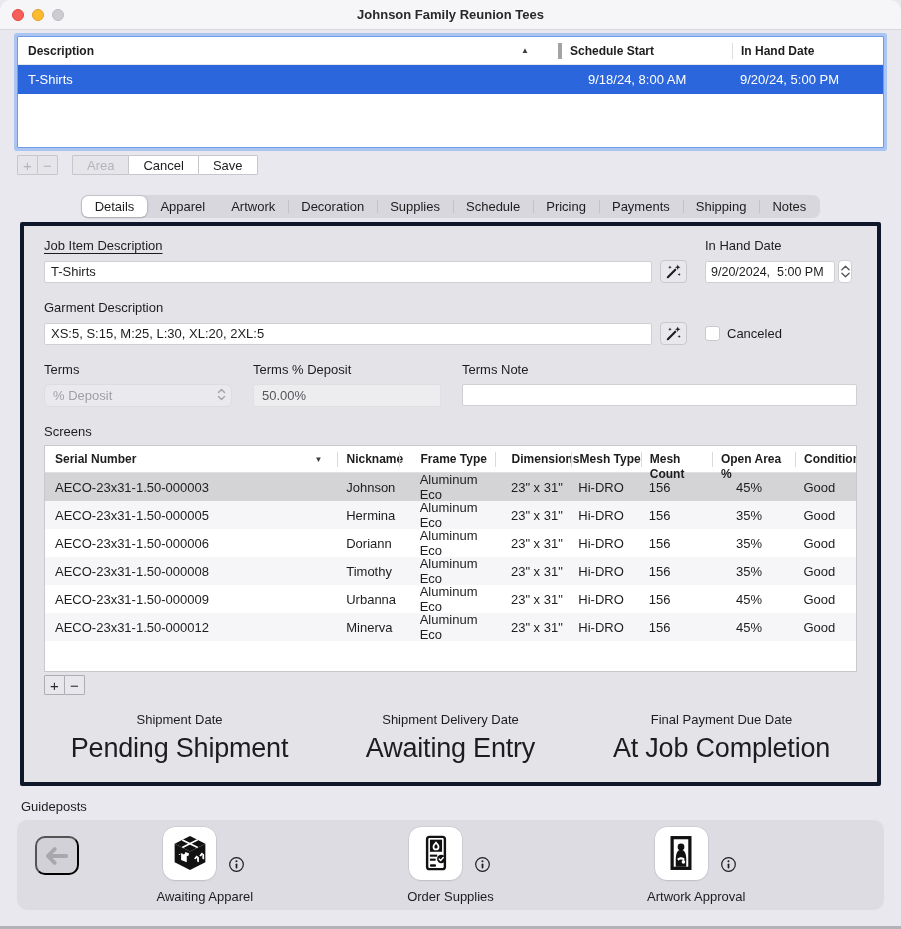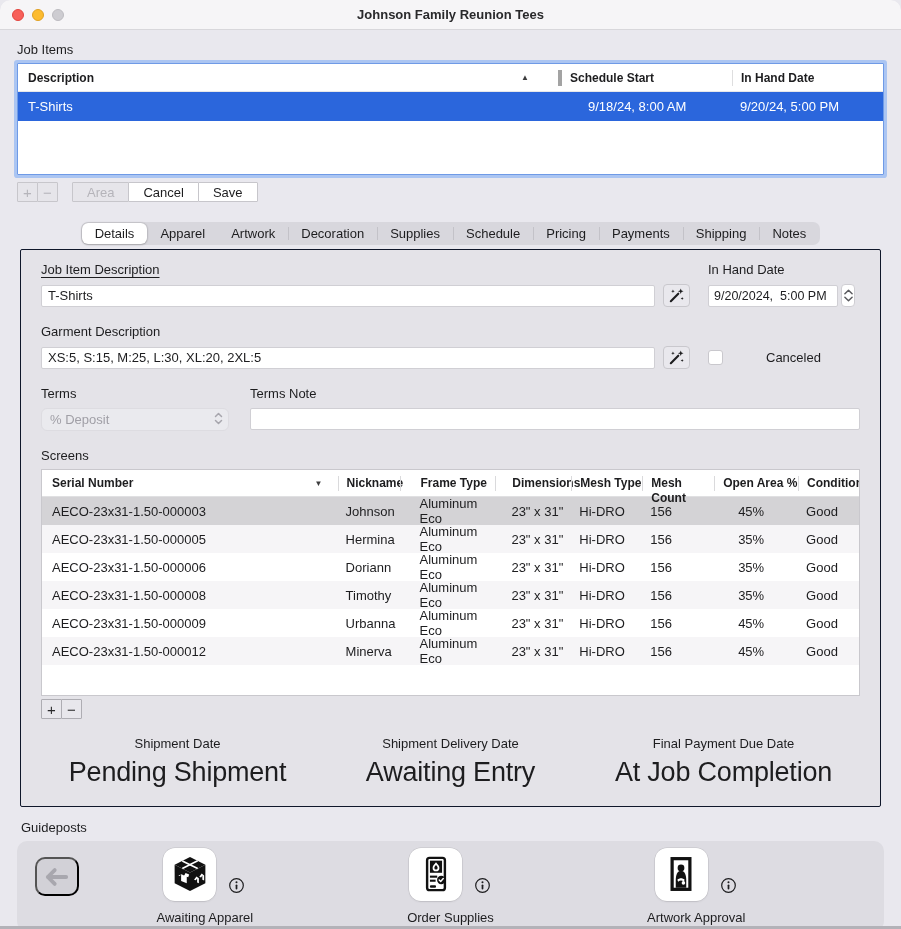--- a/index.html
+++ b/index.html
@@ -90,21 +90,21 @@
   .tab.after-sep::before {
     content: ""; position: absolute; left: 0; top: 4px; bottom: 4px; width: 1px; background: #c3c2c8;
   }
   .tab.selected { background: #fff; box-shadow: 0 0 2px rgba(0,0,0,.3), 0 1px 2px rgba(0,0,0,.15); }
 
   
   .panel {
     margin-top: 4px;
     margin-left: 20px; margin-right: 20px;
     background: #e4e3e8;
-    border: 1px solid #0f172a;
+    border: 4px solid #0f172a;
     border-radius: 2px;
     padding: 10px 20px 18px 20px;
   }
   .field-label { font-size: 13px; margin-bottom: 7px; display: inline-block; }
   .field-label.linkish { text-decoration: underline; text-underline-offset: 3px; }
   .text-input {
     height: 22px; border: 1px solid #d0cfd4; background: #fff; border-radius: 2px;
     font-size: 13px; padding: 0 6px; width: 100%;
     font-family: "Liberation Sans", sans-serif; color: #1d1d1f;
   }
@@ -122,21 +122,21 @@
     width: 130px; height: 22px; border: 1px solid #d0cfd4; background: #fff;
     font-size: 12.5px; padding: 0 5px; border-radius: 2px;
     font-family: "Liberation Sans", sans-serif; color: #1d1d1f;
   }
   .stepper {
     width: 14px; height: 23px; margin-left: 3px;
     background: #fff; border: 1px solid #cfced3; border-radius: 4px;
     display: flex; flex-direction: column; align-items: center; justify-content: center; gap: 1px;
   }
   .form-row2 { display: flex; margin-top: 15px; }
-  .canceled-wrap { width: 152px; margin-left: 18px; display: flex; align-items: center; align-self: flex-end; height: 23px; gap: 36px; }
+  .canceled-wrap { width: 152px; margin-left: 18px; display: flex; align-items: center; align-self: flex-end; height: 23px; }
   .checkbox { width: 15px; height: 15px; background: #fff; border: 1px solid #c9c8cd; border-radius: 3px; }
   .checkbox-label { font-size: 13px; margin-left: 7px; }
 
   .form-row3 { display: flex; margin-top: 15px; gap: 21px; }
   .terms-col { width: 188px; flex: none; }
   .note-col { flex: 1; }
   .select-box {
     height: 23px; background: #eaeaee; border: 1px solid #dddce1; border-radius: 6px;
     display: flex; align-items: center; justify-content: space-between;
     font-size: 13px; color: #a09fa6; padding: 0 4px 0 8px;
@@ -207,21 +207,20 @@
     <div class="traffic">
       <div class="light red"></div>
       <div class="light yellow"></div>
       <div class="light gray"></div>
     </div>
     <div class="win-title">Johnson Family Reunion Tees</div>
   </div>
 
   <div class="content">
 
-    <div class="section-label label-jobitems">Job Items</div>
 
     <div class="job-table">
       <div class="jt-header">
         <div class="jt-col-desc">
           <span>Description</span>
           <span class="sort-arrow">▲</span>
         </div>
         <div class="jt-col-sched">Schedule Start</div>
         <div class="jt-col-hand">In Hand Date</div>
       </div>
@@ -316,20 +315,24 @@
         <span class="field-label">Terms</span>
         <div class="select-box">
           <span>% Deposit</span>
           <span>
             <svg width="11" height="15" viewBox="0 0 11 15">
               <path d="M2.5 5.5 L5.5 2.5 L8.5 5.5" fill="none" stroke="#a7a6ad" stroke-width="1.5" stroke-linecap="round" stroke-linejoin="round"></path>
               <path d="M2.5 9.5 L5.5 12.5 L8.5 9.5" fill="none" stroke="#a7a6ad" stroke-width="1.5" stroke-linecap="round" stroke-linejoin="round"></path>
             </svg>
           </span>
         </div>
+      </div>
+      <div class="terms-col">
+        <span class="field-label">Terms % Deposit</span>
+        <div class="disabled-input">50.00%</div>
       </div>
       <div class="note-col">
         <span class="field-label">Terms Note</span>
         <input class="text-input" type="text" value="" style="">
       </div>
     </div>
 
     <span class="section-label screens-label">Screens</span>
 
     <div class="screens-table">

